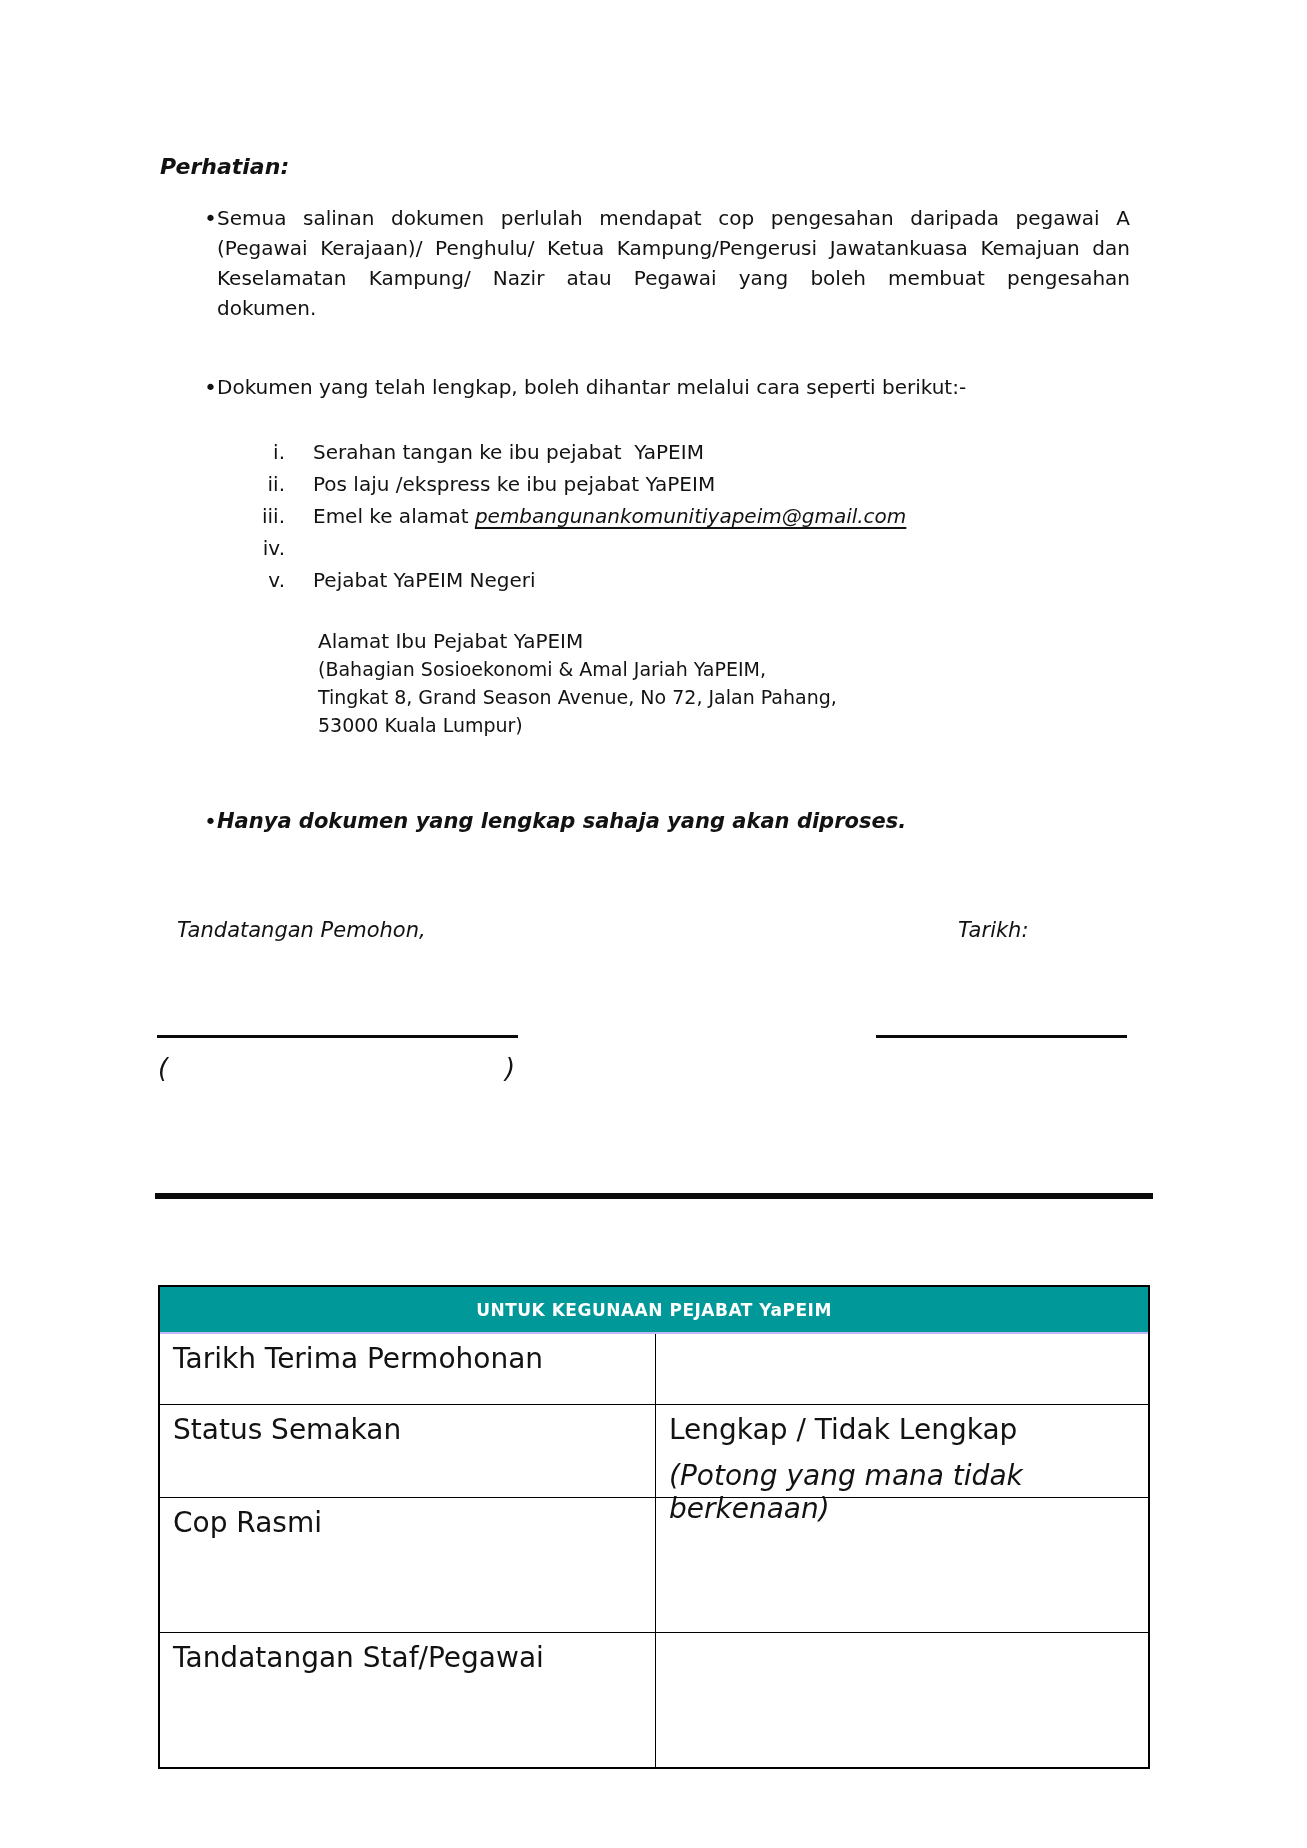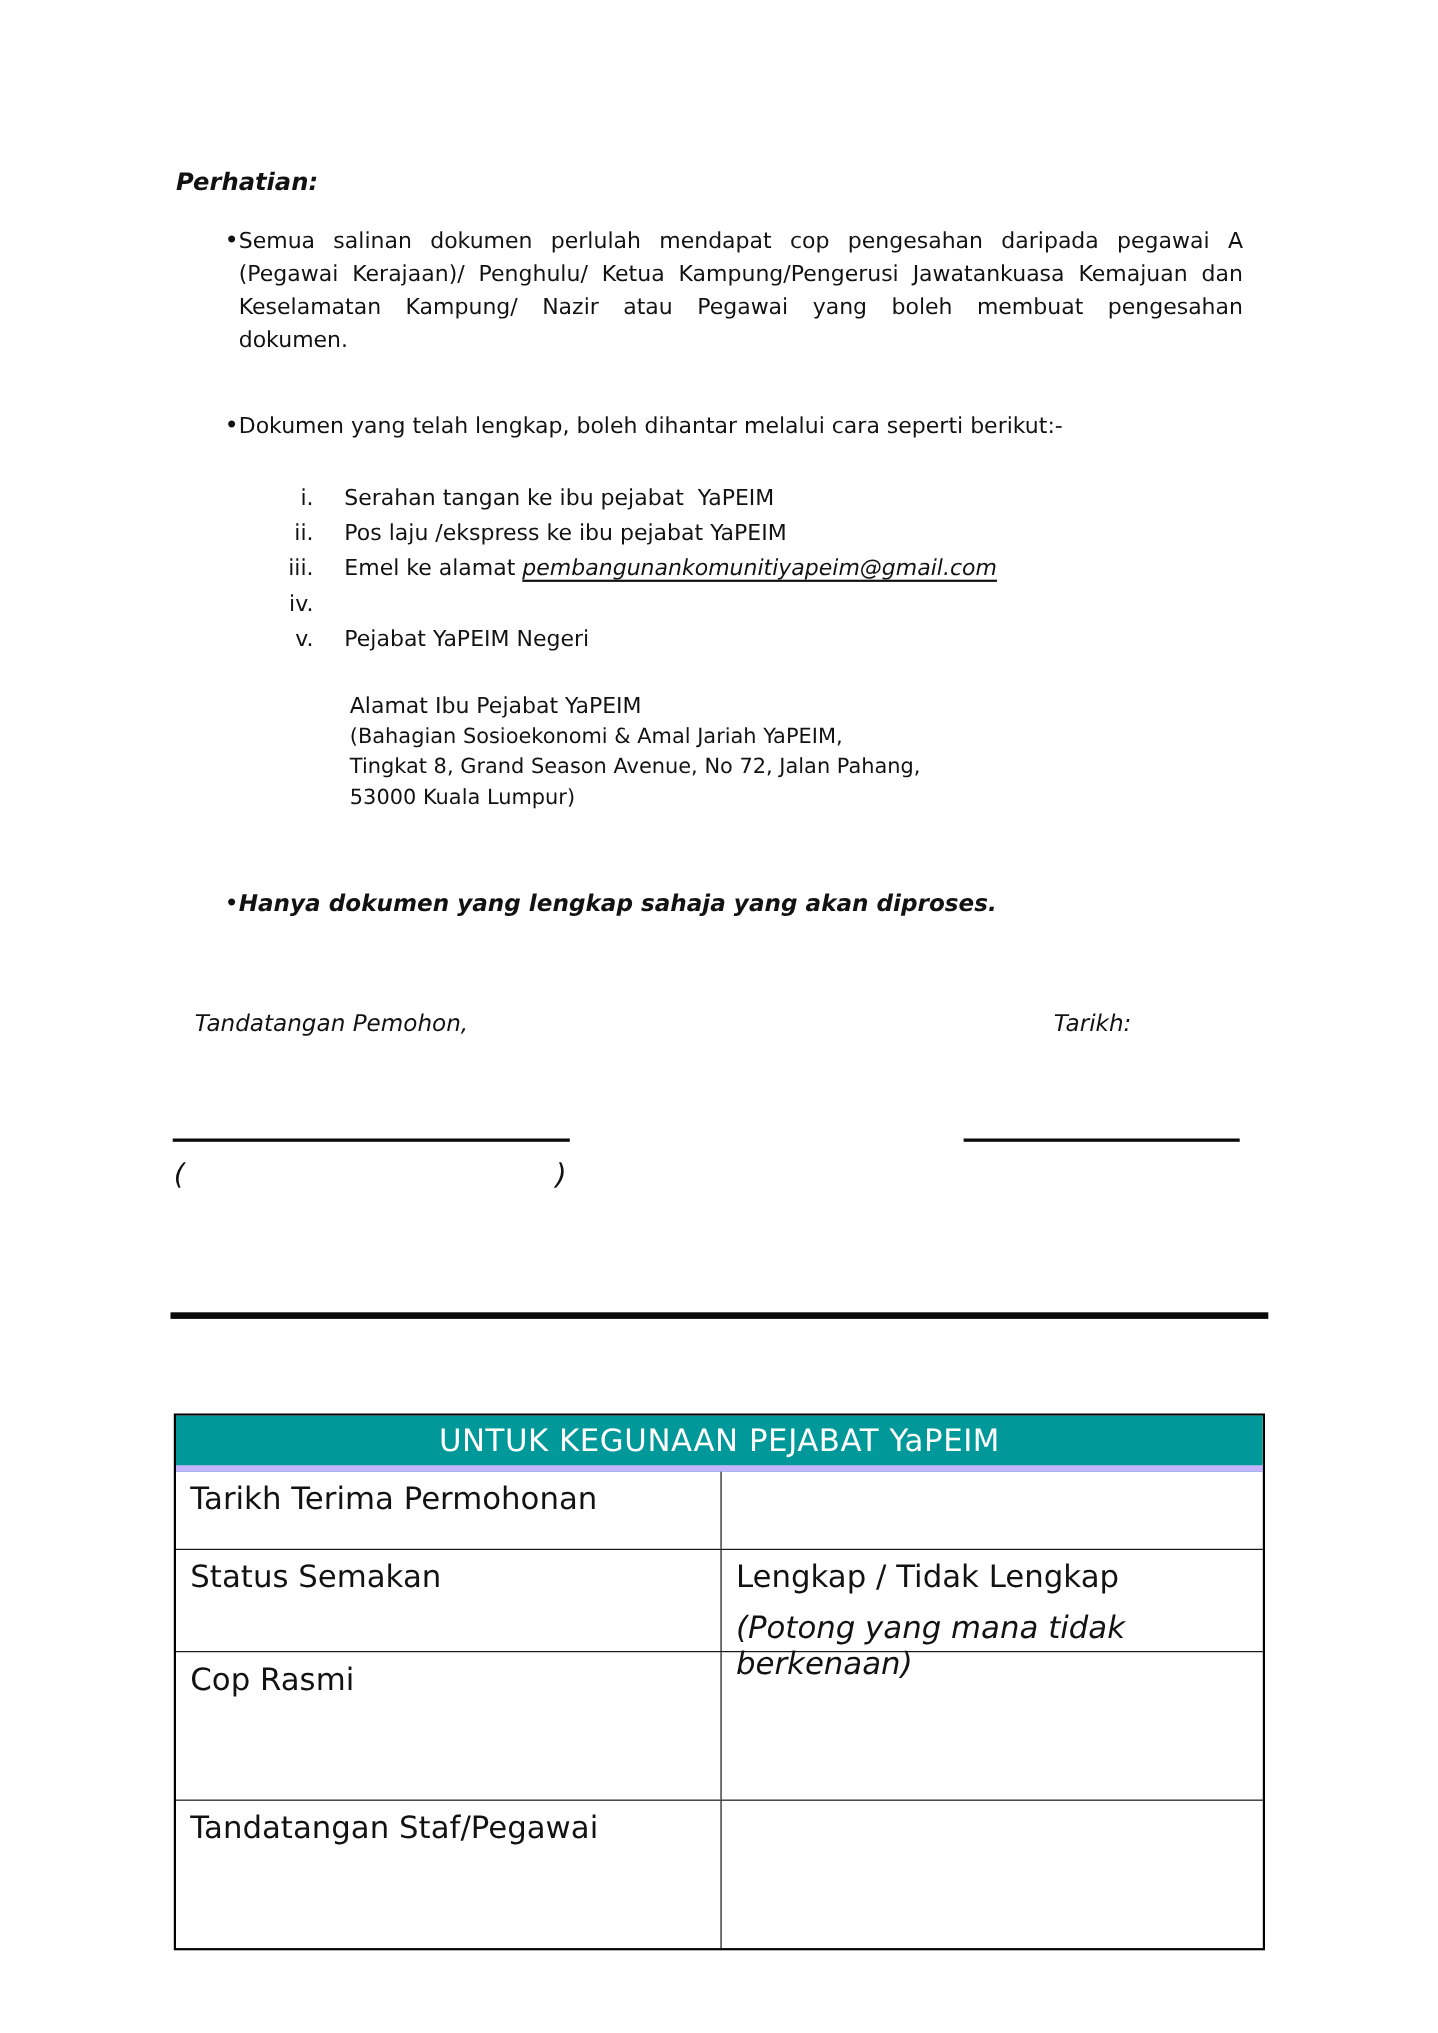--- a/index.html
+++ b/index.html
@@ -28,21 +28,21 @@
   .sig-label-left{left:157px;top:918px;font-size:21px;font-style:italic;margin-left:20px;}
   .sig-label-right{left:958px;top:918px;font-size:21px;font-style:italic;}
   .sig-line-left{left:157px;top:1035px;width:361px;border-top:3px solid #0a0a0a;}
   .sig-line-right{left:876px;top:1035px;width:251px;border-top:3px solid #0a0a0a;}
   .paren{top:1053px;font-size:26px;font-style:italic;}
   .paren-open{left:158px;}
   .paren-close{left:505px;}
   .thick-rule{left:155px;top:1193px;width:998px;height:6px;background:#0a0a0a;}
   .office-table{left:158px;top:1285px;width:992px;border:2.5px solid #000;box-sizing:border-box;background:#fff;}
   .ot-header{height:45px;display:flex;align-items:center;justify-content:center;
-    border-bottom:6px solid #c4b5fd;font-size:28px;font-weight:normal;letter-spacing:0.5px;}
+    border-bottom:2px solid #c4b5fd;font-size:17px;font-weight:bold;letter-spacing:0.5px;}
   .ot-row{display:flex;border-bottom:1.7px solid #000;box-sizing:border-box;}
   .ot-row:last-child{border-bottom:none;}
   .ot-cell{box-sizing:border-box;padding:8px 13px;font-size:28px;}
   .ot-cell-l{width:496px;border-right:1.7px solid #000;flex:none;}
   .ot-cell-r{flex:1;}
   .r1{height:71px;} .r2{height:93px;} .r3{height:134px;} .r4{height:135px;}
   .ot-note{font-style:italic;margin-top:13px;}
 </style>
 </head>
 <body>

